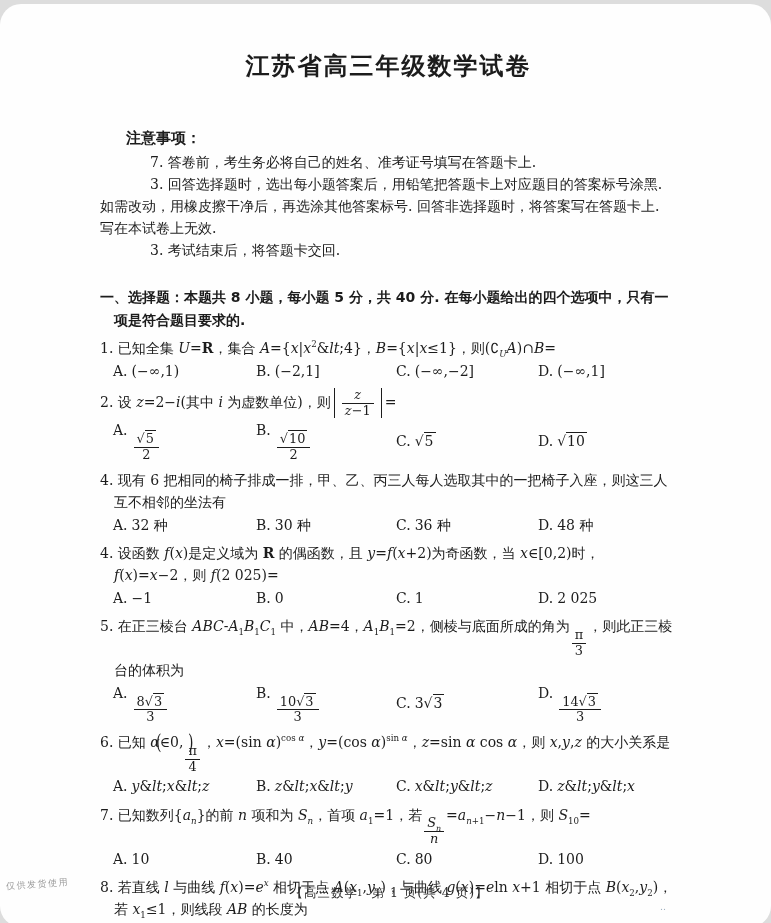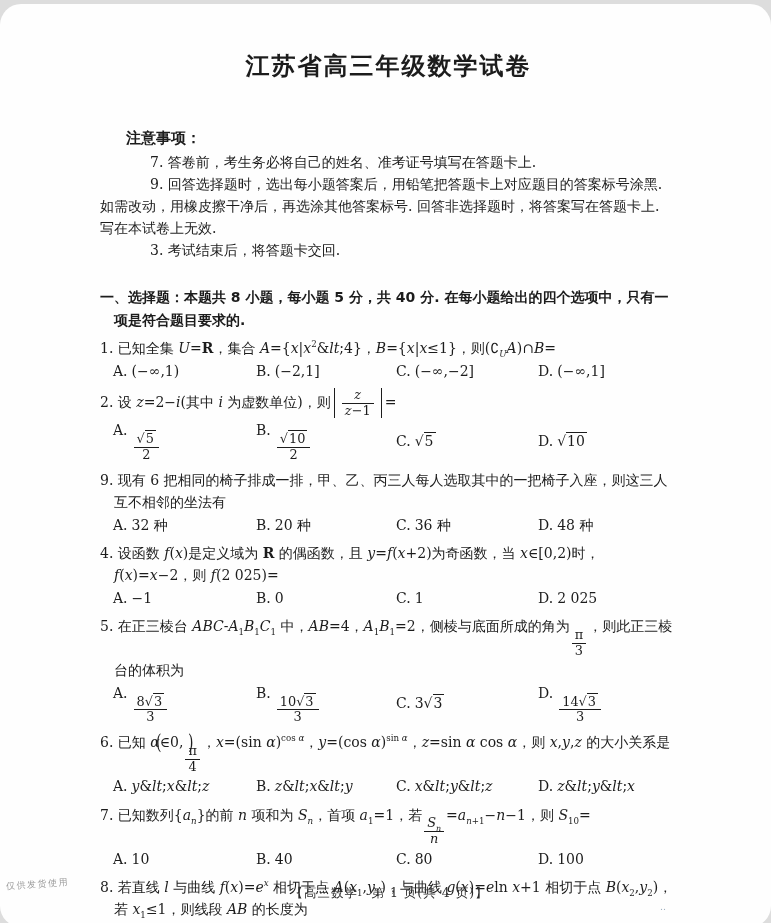--- a/index.html
+++ b/index.html
@@ -70,21 +70,21 @@
   <div class="content">
 
     <h1 class="title">江苏省高三年级数学试卷</h1>
 
     <div class="notice">
       <p class="notice-head">注意事项：</p>
       <div>
 
           <p class="notice-item">7. 答卷前，考生务必将自己的姓名、准考证号填写在答题卡上.</p>
 
-          <p class="notice-item">9. 回答选择题时，选出每小题答案后，用铅笔把答题卡上对应题目的答案标号涂黑. 如需改动，用橡皮擦干净后，再选涂其他答案标号. 回答非选择题时，将答案写在答题卡上. 写在本试卷上无效.</p>
+          <p class="notice-item">3. 回答选择题时，选出每小题答案后，用铅笔把答题卡上对应题目的答案标号涂黑. 如需改动，用橡皮擦干净后，再选涂其他答案标号. 回答非选择题时，将答案写在答题卡上. 写在本试卷上无效.</p>
 
           <p class="notice-item">3. 考试结束后，将答题卡交回.</p>
         </div>
     </div>
 
     <p class="sec-head">一、选择题：本题共 8 小题，每小题 5 分，共 40 分. 在每小题给出的四个选项中，只有一项是符合题目要求的.</p>
 
     <div>
 
         <div class="question">
@@ -128,27 +128,27 @@
             <span class="opt">
               <span class="opt-label">C.</span><span class="opt-text"><span class="sqrt">√<span class="rad">5</span></span></span>
             </span>
             <span class="opt">
               <span class="opt-label">D.</span><span class="opt-text"><span class="sqrt">√<span class="rad">10</span></span></span>
             </span>
           </div>
         </div>
 
         <div class="question">
-          <p class="stem">9. 现有 6 把相同的椅子排成一排，甲、乙、丙三人每人选取其中的一把椅子入座，则这三人互不相邻的坐法有</p>
+          <p class="stem">4. 现有 6 把相同的椅子排成一排，甲、乙、丙三人每人选取其中的一把椅子入座，则这三人互不相邻的坐法有</p>
           <div class="options">
             <span class="opt">
               <span class="opt-label">A.</span><span class="opt-text">32 种</span>
             </span>
             <span class="opt">
-              <span class="opt-label">B.</span><span class="opt-text">20 种</span>
+              <span class="opt-label">B.</span><span class="opt-text">30 种</span>
             </span>
             <span class="opt">
               <span class="opt-label">C.</span><span class="opt-text">36 种</span>
             </span>
             <span class="opt">
               <span class="opt-label">D.</span><span class="opt-text">48 种</span>
             </span>
           </div>
         </div>
 

